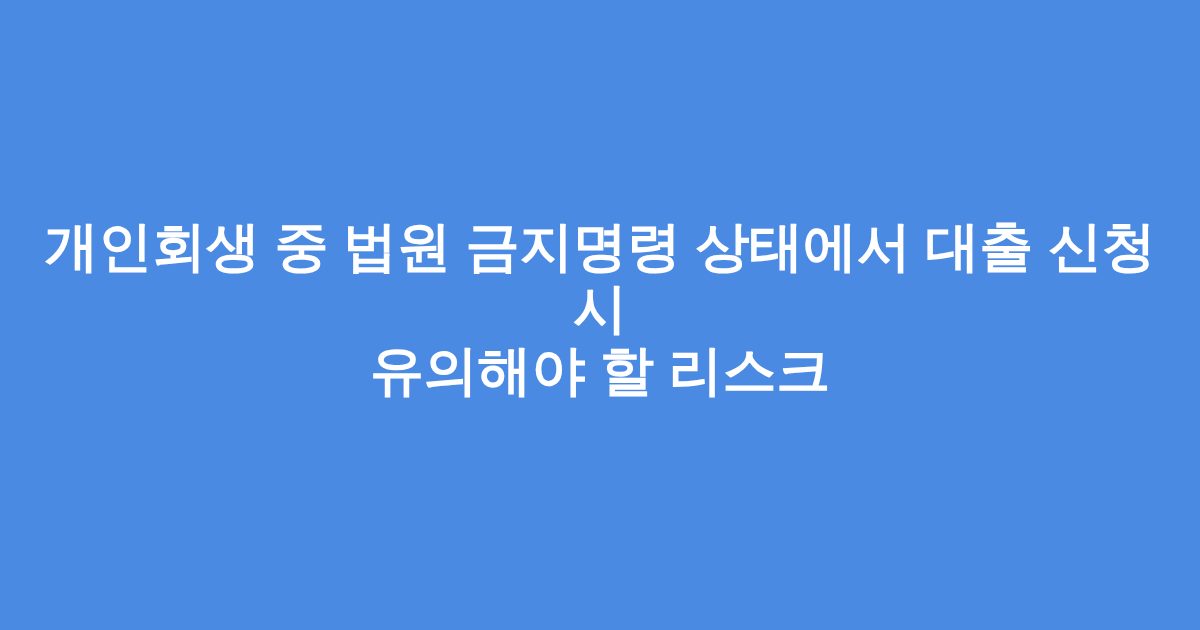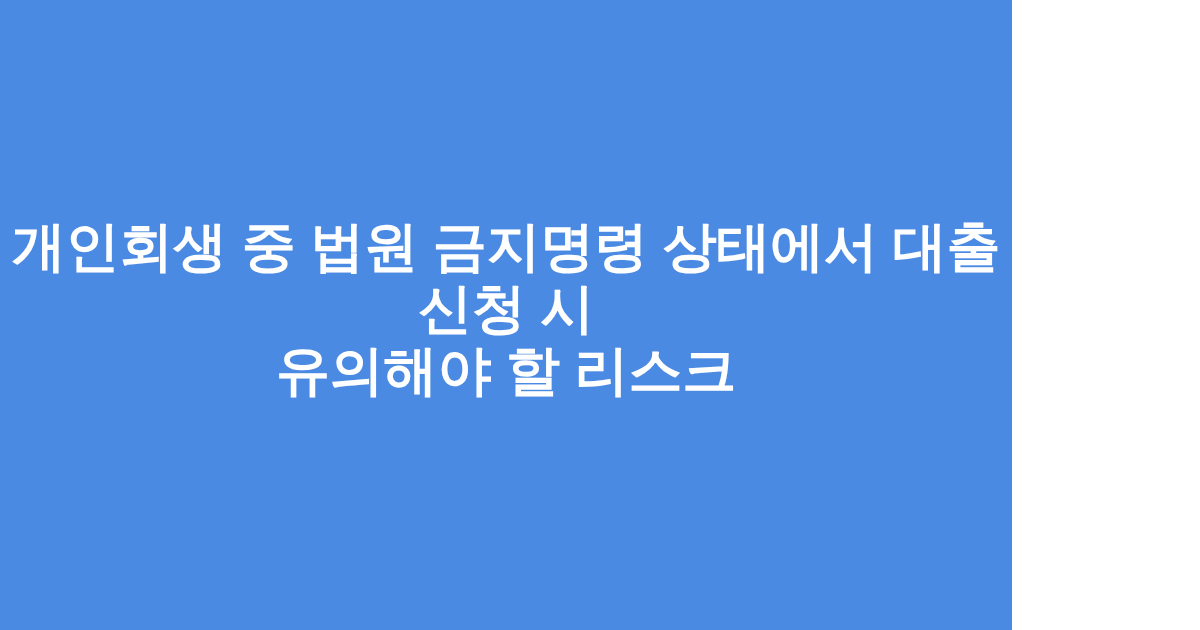--- a/index.html
+++ b/index.html
@@ -12,21 +12,21 @@
     width: 1200px;
     height: 630px;
     overflow: hidden;
     font-family: "Liberation Sans", "DejaVu Sans", sans-serif;
   }
 
   
   .og-card {
     position: relative;
     box-sizing: border-box;
-    width: 1012px;
+    width: 1200px;
     height: 630px;
     background-color: #4a8ae3;
     display: flex;
     align-items: center;
     justify-content: center;
     overflow: hidden;
   }
 
   .og-card__inner {
     width: 1120px;

